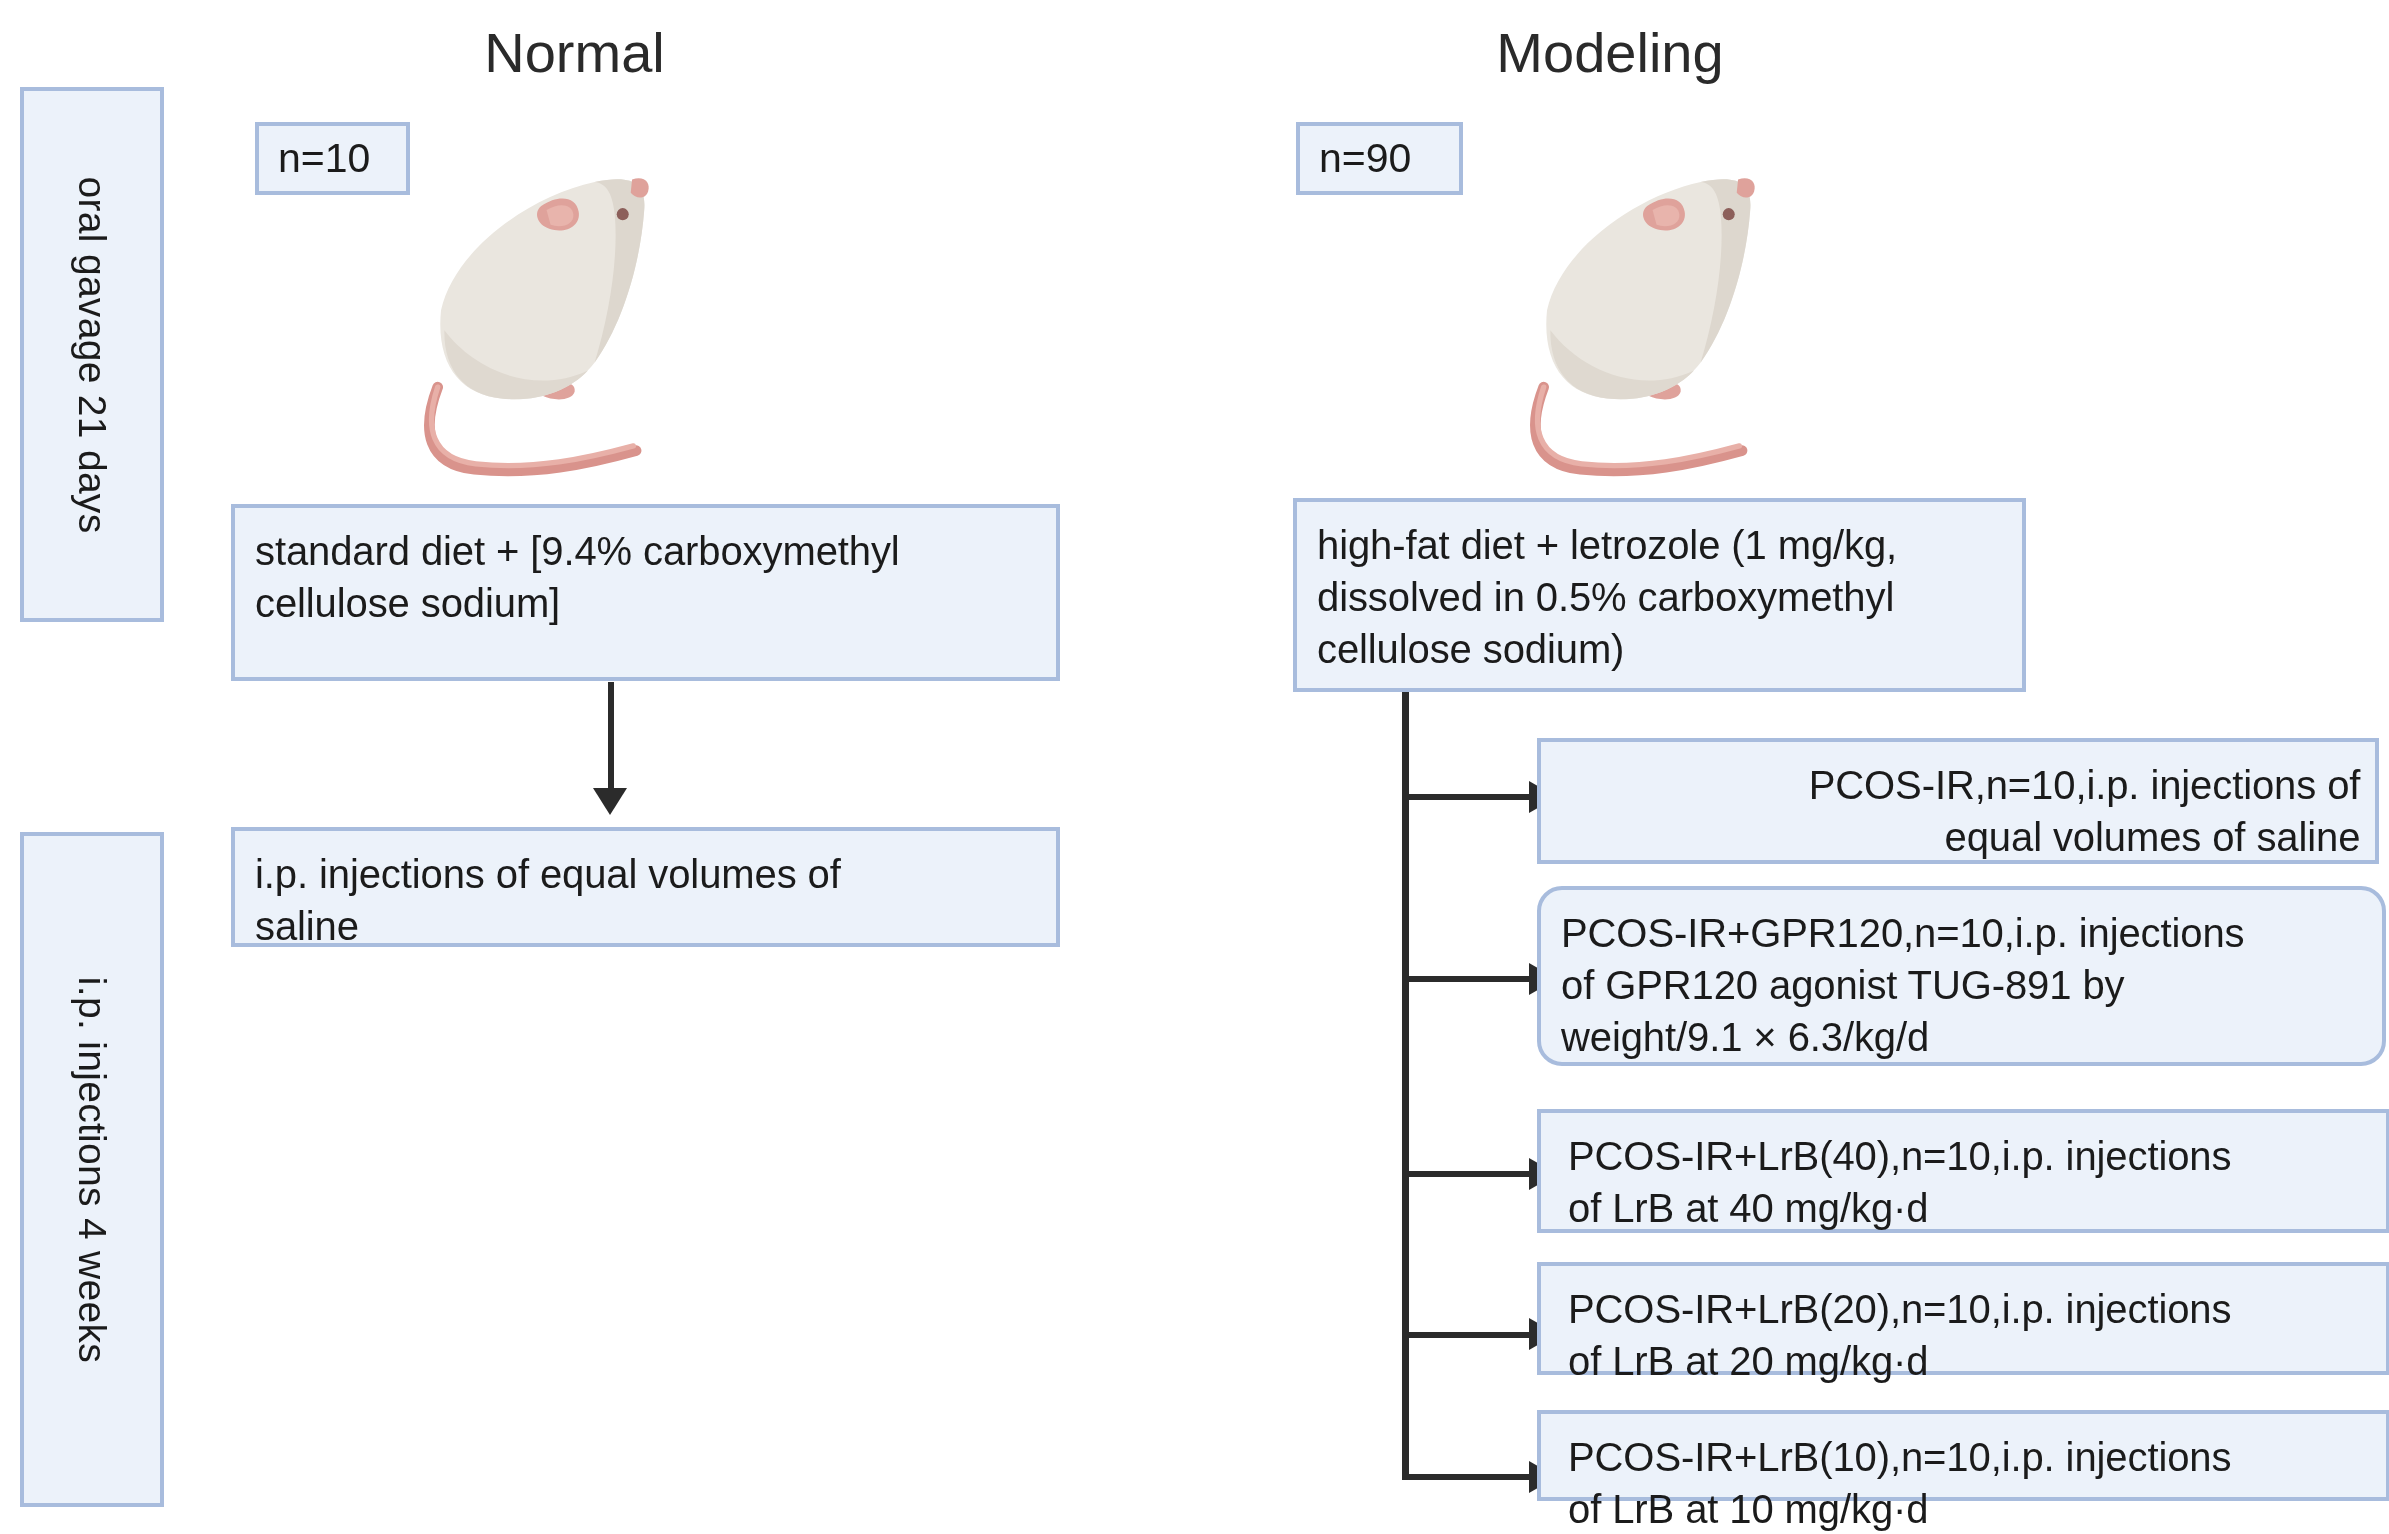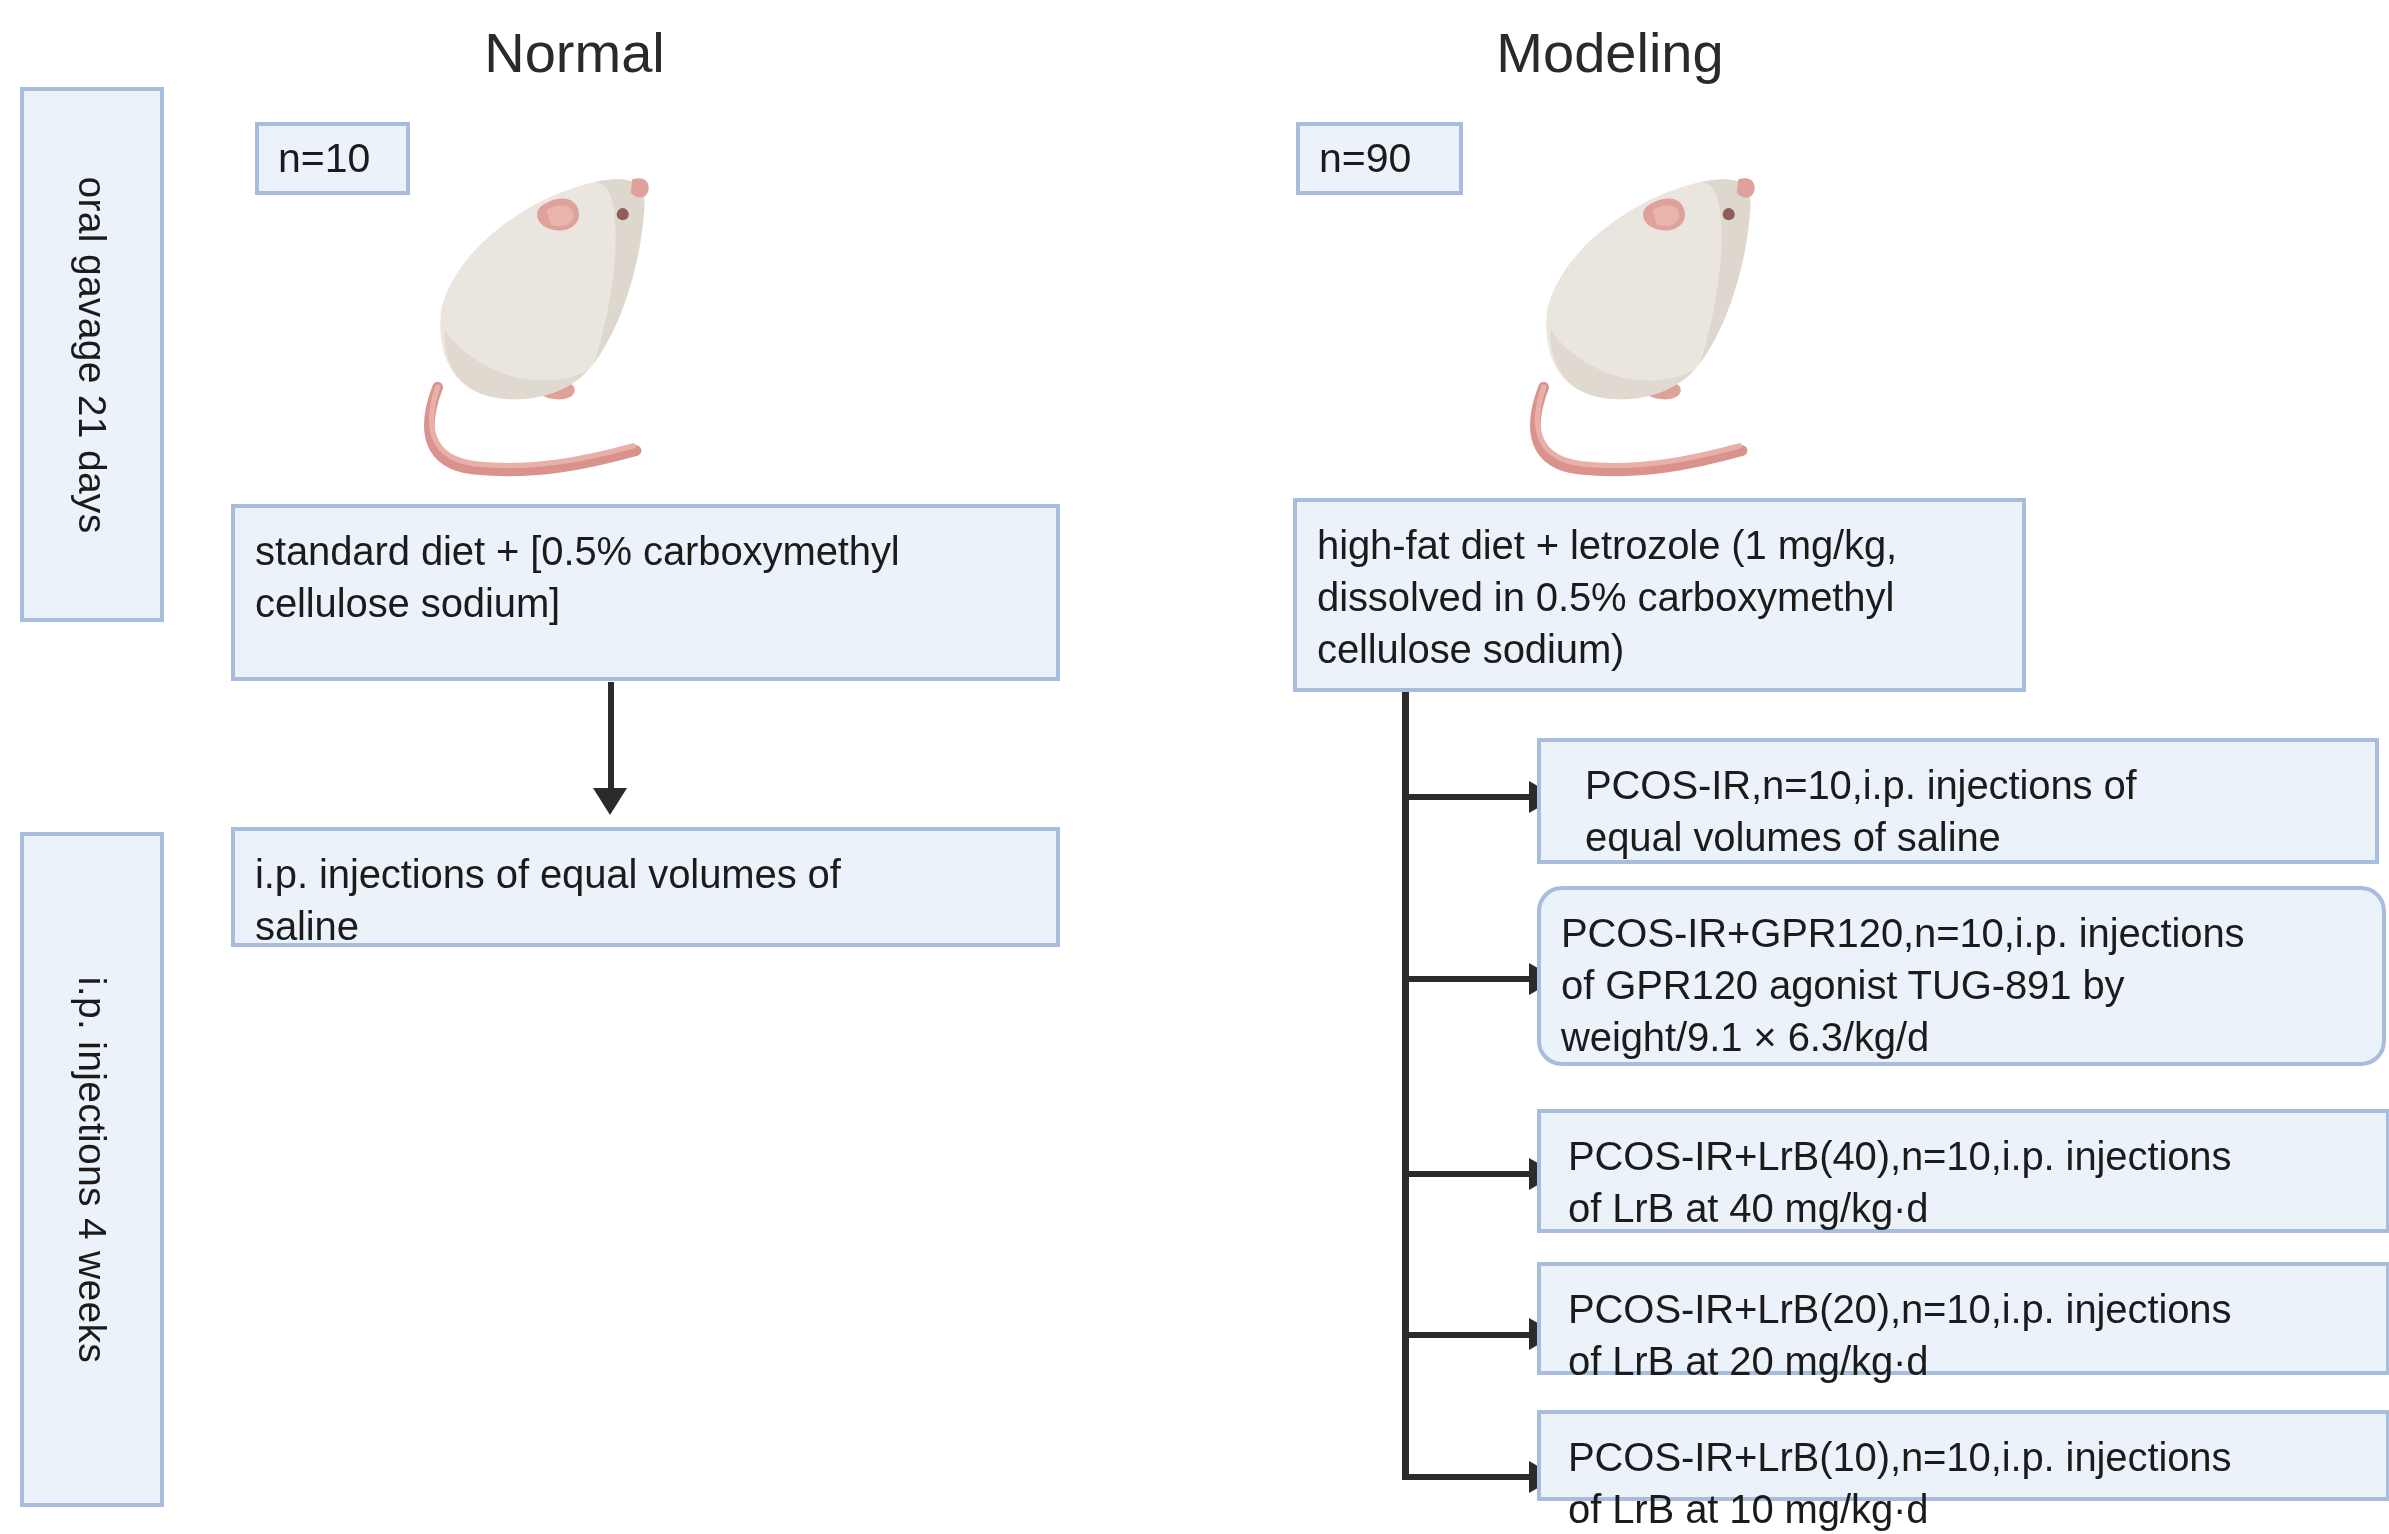--- a/index.html
+++ b/index.html
@@ -172,21 +172,21 @@
                C 352 246, 366 160, 360 96 C 356 62, 346 50, 330 48 Z" fill="#DDD7CE"></path>
       <path d="M250 84 C 276 66, 302 70, 306 92 C 310 114, 286 126, 262 118
                C 244 112, 238 94, 250 84 Z" fill="#DFA29B"></path>
       <path d="M258 90 C 278 78, 296 82, 298 96 C 300 110, 282 118, 264 112 Z" fill="#E8B4AC"></path>
       <path d="M386 44 C 404 38, 414 48, 410 62 C 406 74, 392 74, 384 64 Z" fill="#DFA29B"></path>
       <circle cx="372" cy="96" r="9" fill="#8C5F5A"></circle>
     </g>
   </svg>
 
   <div class="fbox" style="left:231px; top:504px; width:829px; height:177px;">
-    <span class="txt">standard diet + [0.5% carboxymethyl
+    <span class="txt">standard diet + [9.4% carboxymethyl
 cellulose sodium]</span>
   </div>
 
   <div class="vline" style="left:608px; top:682px; width:6px; height:110px;"></div>
   <div class="arrow-down" style="left:593px; top:788px;"></div>
 
   <div class="fbox" style="left:231px; top:827px; width:829px; height:120px;">
     <span class="txt">i.p. injections of equal volumes of
 saline</span>
   </div>
@@ -208,21 +208,21 @@
   <div class="hline" style="left:1402px; top:1171px; width:132px; height:6px;"></div>
   <div class="arrow-right" style="left:1529px; top:1158px;"></div>
 
   <div class="hline" style="left:1402px; top:1332px; width:132px; height:6px;"></div>
   <div class="arrow-right" style="left:1529px; top:1318px;"></div>
 
   <div class="hline" style="left:1402px; top:1474px; width:132px; height:6px;"></div>
   <div class="arrow-right" style="left:1529px; top:1461px;"></div>
 
   <div class="fbox" style="left:1537px; top:738px; width:842px; height:126px;">
-    <span class="txt" style="padding-left:44px;">PCOS-IR,n=10,i.p. injections of
+    <span class="txt" style="padding-left:44px;text-align:right;">PCOS-IR,n=10,i.p. injections of
 equal volumes of saline</span>
   </div>
 
   <div class="fbox" style="left:1537px; top:886px; width:849px; height:180px;border-radius:25px;">
     <span class="txt">PCOS-IR+GPR120,n=10,i.p. injections
 of GPR120 agonist TUG-891 by
 weight/9.1 × 6.3/kg/d</span>
   </div>
 
   <div class="fbox" style="left:1537px; top:1109px; width:853px; height:124px;">

